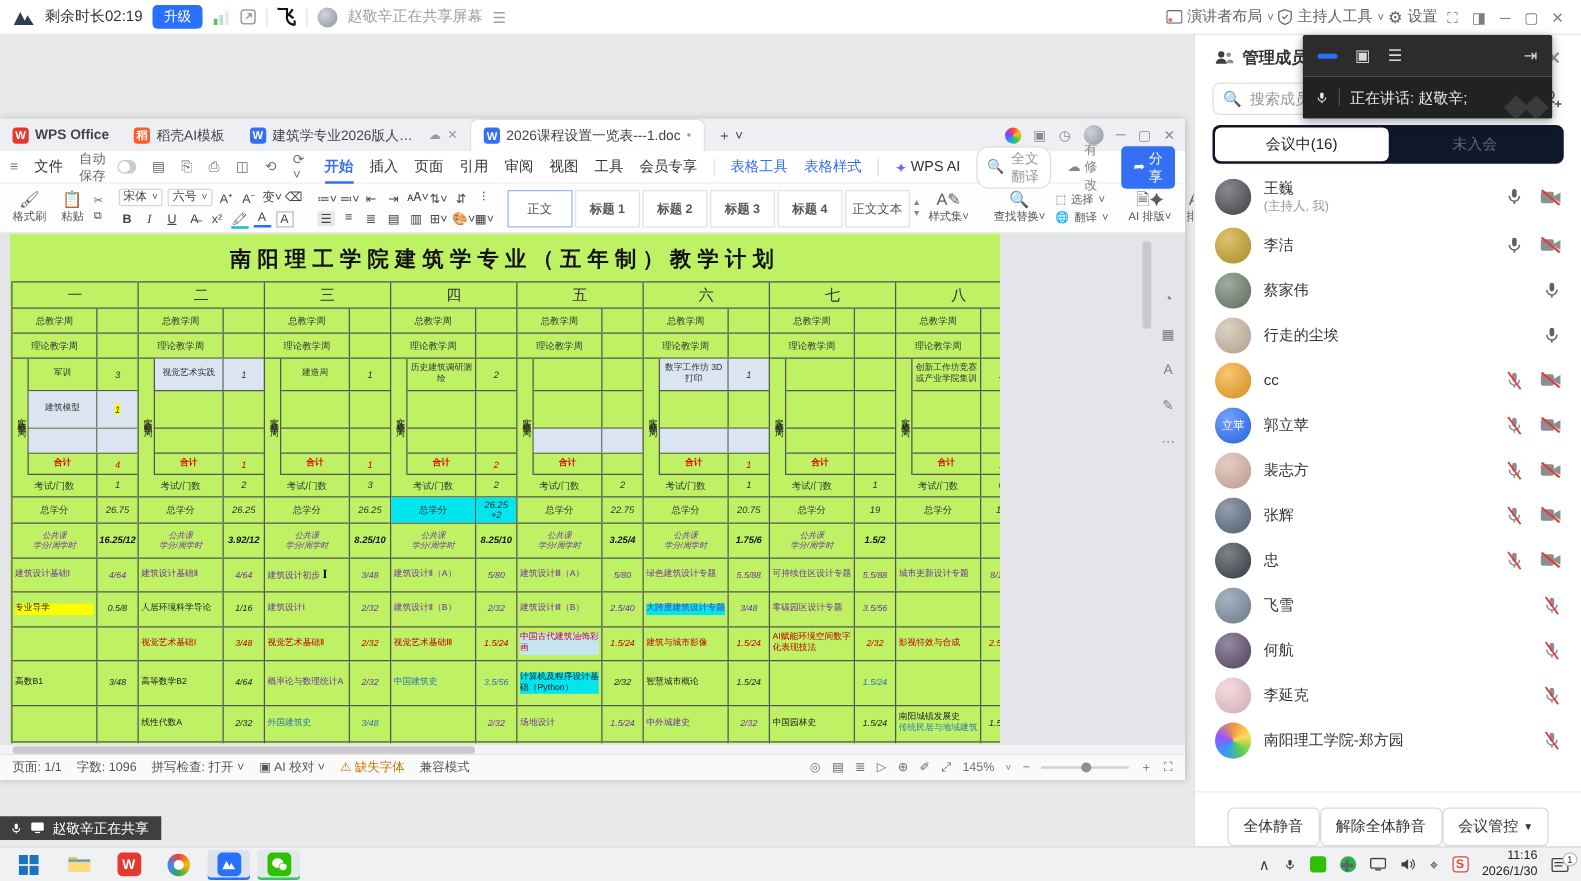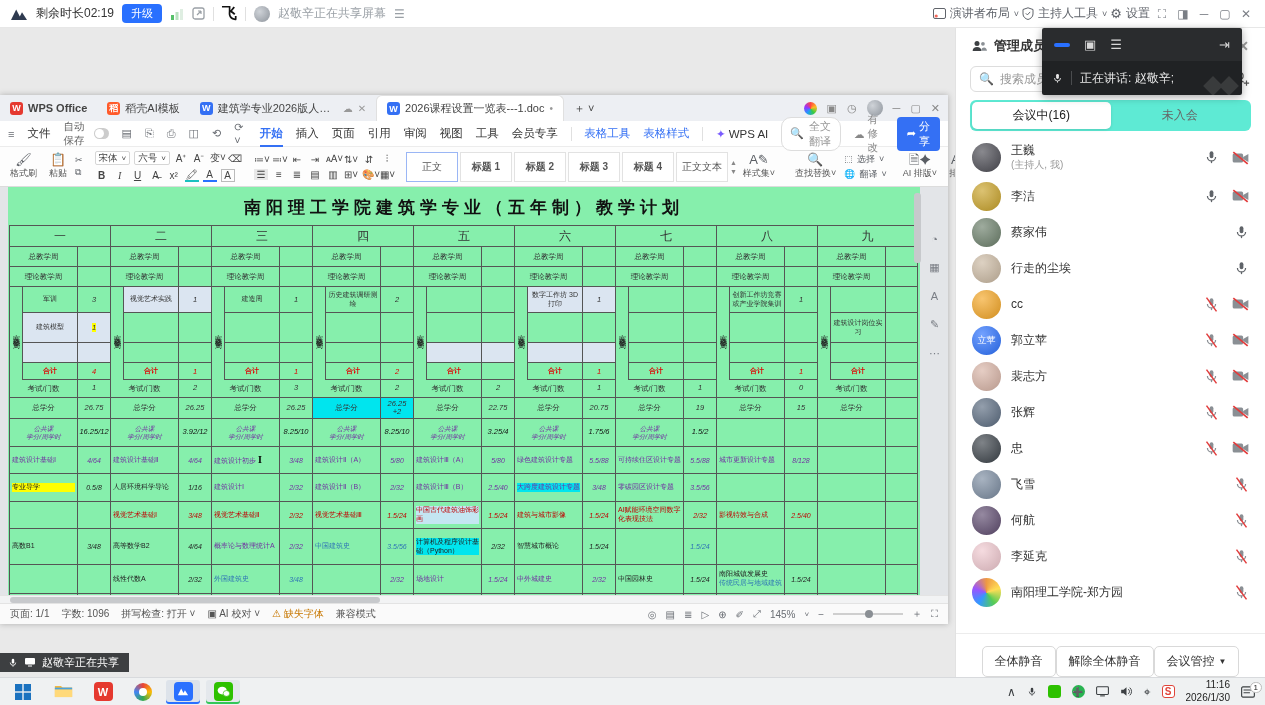--- a/index.html
+++ b/index.html
@@ -44,21 +44,21 @@
 .bigbtn .ic{font-size:13px;line-height:13px;color:#5a5e64}
 .minicol{display:flex;flex-direction:column;gap:2px;font-size:9px;color:#5a5e64}
 .mini{display:flex;gap:4px;align-items:center;white-space:nowrap}
 .selbox{border:1px solid #d6d6d6;border-radius:2px;font-size:9.5px;padding:0 3px;height:14px;display:flex;align-items:center;gap:4px;color:#444;background:#fff;white-space:nowrap}
 .fmtbtn{font-size:10px;width:14px;text-align:center;color:#444}
 .stylebox{border:1px solid #e2e2e2;width:52px;height:30px;display:flex;align-items:center;justify-content:center;font-size:10px;background:#fff;white-space:nowrap}
 .stylebox.sel{border-color:#9ab6f5}
 .stylebox.hd{font-family:Liberation Sans, sans-serif;font-weight:bold}
 
 #docarea{position:relative;height:408px;background:#e3e5e8;overflow:hidden}
-#page{position:absolute;left:8px;top:0;width:912px;height:408px;background:#86efac;overflow:hidden}
+#page{position:absolute;left:8px;top:0;width:792px;height:408px;background:#bef264;overflow:hidden}
 #dtitle{text-align:center;font-family:"Liberation Serif",serif;font-weight:bold;font-size:17px;letter-spacing:5px;padding-top:9px;height:38px;color:#111}
 #tbl{position:absolute;left:1px;top:38px;display:flex}
 .sem{width:101px;border-left:1px solid #555;flex:none}
 .sem:last-child{border-right:1px solid #555}
 .trow{border-bottom:1px solid #555;display:flex}
 .trow:first-child{border-top:1px solid #555}
 .rs{height:22px;align-items:center;justify-content:center;font-family:"Liberation Serif",serif;font-size:12px}
 .rtw{height:20px}.rth{height:20px}
 .rex{height:18px}.rcr{height:21px}.rpb{height:28px}
 .lbl{width:68px;border-right:1px solid #555;display:flex;align-items:center;justify-content:center;font-size:7.5px;text-align:center}
@@ -71,21 +71,21 @@
 .p0{height:26px}.p1{height:30px}.p2{height:20px}.phj{height:17px}
 .pname{width:55px;border-right:1px solid #555;display:flex;align-items:center;justify-content:center;font-size:7px;text-align:center;line-height:1.15;padding:0 1px}
 .pval{flex:1;display:flex;align-items:center;justify-content:center;font-size:7.5px;font-style:italic;color:#333}
 .hj{color:#e00000;font-weight:bold}
 .hjv{color:#e00000}
 .fb{background:#dbe5f1}
 .hy{background:#ffff00}
 .hcyn{background:#00e5ee}
 .hlb{background:#c4e6f2}
 .pub{color:#7030a0;font-style:italic;font-size:6.5px;line-height:1.2}
-.pubv{font-weight:normal;font-style:italic;color:#111}
+.pubv{font-weight:bold;font-style:italic;color:#111}
 .crow{display:flex;border-bottom:1px solid #555}
 .c0{height:27px}.c1{height:28px}.c2{height:27px}.c3{height:36px}.c4{height:29px}.c5{height:18px}
 .cn{width:68px;border-right:1px solid #555;font-size:7px;line-height:1.25;padding:1px 2px;display:flex;flex-direction:column;justify-content:center}
 .cv{flex:1;display:flex;align-items:center;justify-content:center;font-size:7px;font-style:italic}
 .c_p{color:#7030a0}.c_r{color:#c00000}.c_b{color:#2e74b5}.c_k{color:#222}
 .ibeam{font-family:"Liberation Serif",serif;font-weight:bold;color:#000;font-size:10px;font-style:normal}
 #vsb{position:absolute;left:914px;top:6px;width:7px;height:70px;background:#c7c9cc;border-radius:3px}
 #rstrip{position:absolute;right:0;top:0;width:27px;height:100%;display:flex;flex-direction:column;align-items:center;padding-top:46px;gap:16px;color:#7a7e85;font-size:11px}
 
 #hscroll{height:8px;background:#f2f3f4;border-top:1px solid #e4e4e4;position:relative}
@@ -96,21 +96,21 @@
 .slider{width:70px;height:2px;background:#cfcfcf;position:relative}
 .slider::after{content:"";position:absolute;left:32px;top:-3px;width:8px;height:8px;border-radius:50%;background:#8a8f94}
 
 #sharepill{position:absolute;left:0;top:625px;height:19px;background:#3d3f41;color:#fff;font-size:11px;display:flex;align-items:center;gap:6px;padding:0 10px 0 8px}
 
 #panel{position:absolute;left:955px;top:28px;width:310px;height:649px;background:#fff;border-left:1px solid #e2e2e2;display:flex;flex-direction:column}
 #phead{height:36px;display:flex;align-items:center;padding:0 16px;gap:7px;font-size:13px;font-weight:bold;color:#333}
 #pclose{margin-left:auto;color:#999;font-size:14px}
 #psearch{display:flex;align-items:center;margin:2px 14px 8px 14px;gap:8px}
 .searchbox{flex:1;border:1px solid #ddd;border-radius:6px;height:26px;display:flex;align-items:center;gap:6px;padding:0 8px;color:#999;font-size:12px}
-#ptabs{margin:0 14px;background:#5eead4;border-radius:6px;display:flex;padding:2px;font-size:12px}
+#ptabs{margin:0 14px;background:#0f172a;border-radius:6px;display:flex;padding:2px;font-size:12px}
 .ptab{flex:1;text-align:center;padding:5px 0;color:#666;border-radius:5px}
 .ptab.active{background:#fff;color:#222;box-shadow:0 1px 3px rgba(0,0,0,.12)}
 #plist{flex:1;overflow:hidden;padding:6px 0 0 0}
 .mrow{display:flex;align-items:center;padding:0 16px;height:36px;gap:10px}
 .mrow.tall{height:41px}
 .mavatar{width:29px;height:29px;border-radius:50%;flex:none;display:flex;align-items:center;justify-content:center;color:#fff;font-size:9px}
 .mname{font-size:12px;color:#333;line-height:1.25;white-space:nowrap;overflow:hidden;text-overflow:ellipsis}
 .msub{font-size:10px;color:#999}
 .micons{margin-left:auto;display:flex;align-items:center;gap:13px}
 #pfoot{border-top:1px solid #ececec;height:44px;display:flex;align-items:flex-end;justify-content:center;}

